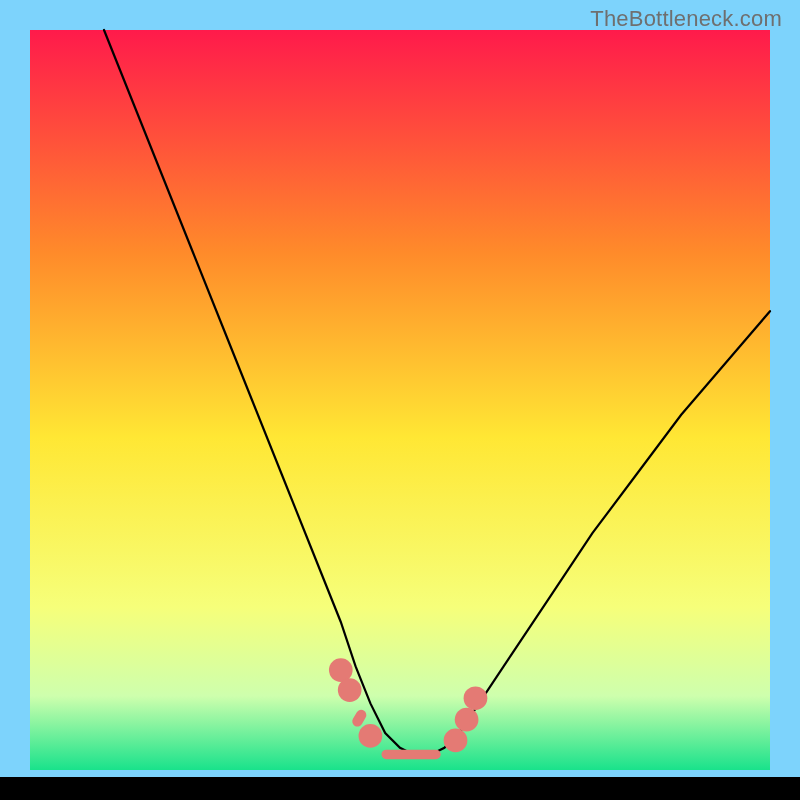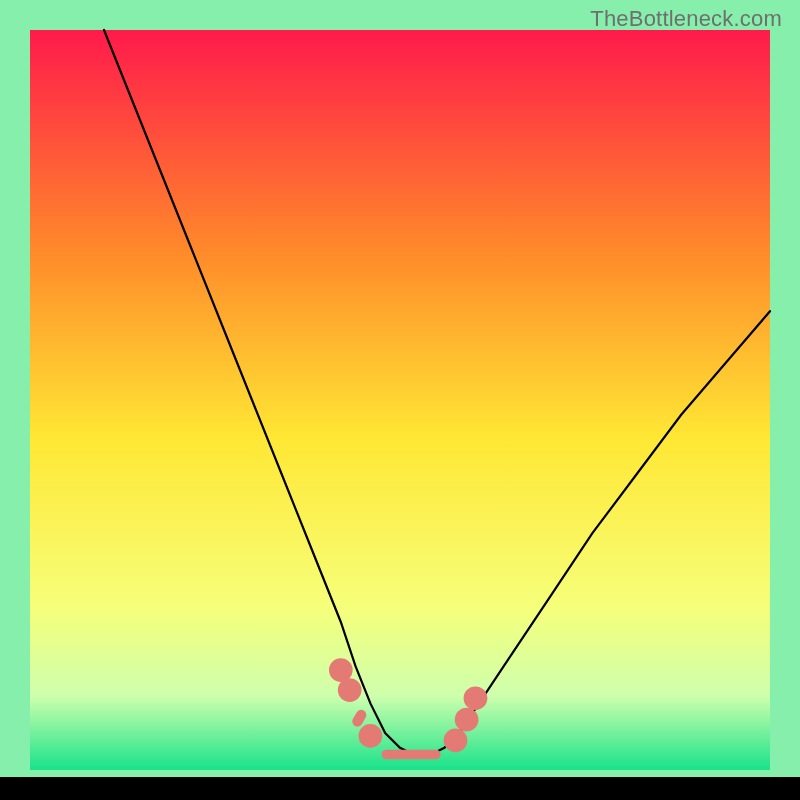--- a/index.html
+++ b/index.html
@@ -8,21 +8,21 @@
     width: 800px;
     height: 800px;
     overflow: hidden;
     background: #000;
     font-family: Arial, Helvetica, sans-serif;
   }
   .frame {
     position: absolute;
     left: 0; top: 0;
     width: 800px; height: 777px;
-    background: #86efac;
+    background: #7dd3fc;
   }
   .plot {
     position: absolute;
     left: 30px;
     top: 30px;
     width: 740px;
     height: 740px;
     overflow: visible;
   }
   .watermark {

